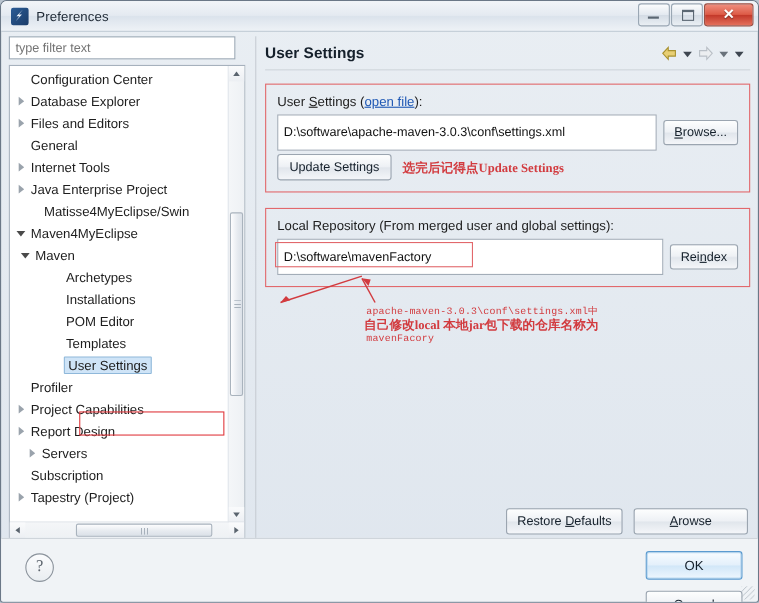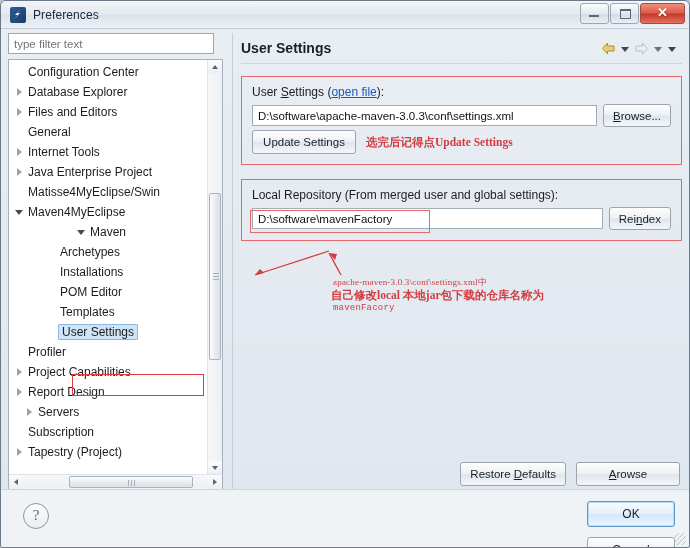--- a/index.html
+++ b/index.html
@@ -150,21 +150,21 @@
   
   .group{
     position:relative;box-sizing:border-box;
     border:1.5px solid #e2686c;margin-top:10px;padding:8px 10px 10px 10px;
   }
   .g-label{font-size:12px;color:#1d1d1d;margin-bottom:5px;}
   .g-label u{text-decoration:underline;}
   .link{color:#2059b5;text-decoration:underline;cursor:pointer;}
   .row{display:flex;align-items:center;gap:6px;}
   .txtfield{
-    box-sizing:border-box;flex:1;height:21px;border:1px solid #a3adb8;background:#fff;
+    box-sizing:border-box;flex:1;height:33px;border:1px solid #a3adb8;background:#fff;
     font-size:11.5px;color:#111;padding:2px 5px;font-family:"Liberation Sans",sans-serif;
   }
   .btn{
     box-sizing:border-box;height:23px;min-width:56px;padding:0 9px;
     border:1px solid #9ba5b0;border-radius:3px;font-size:11.5px;color:#15202b;
     background:linear-gradient(180deg,#fdfefe 0%,#eef1f5 47%,#e1e6ec 53%,#f4f6f9 100%);
     font-family:"Liberation Sans",sans-serif;cursor:pointer;white-space:nowrap;
   }
   .btn u{text-decoration:underline;}
   .row2{display:flex;align-items:center;margin-top:3px;gap:10px;}
@@ -249,29 +249,29 @@
                 <span class="lbl">General</span>
               </div>
               <div class="trow" style="padding-left: 6px;">
                 <span class="arrow collapsed"></span>
                 <span class="lbl">Internet Tools</span>
               </div>
               <div class="trow" style="padding-left: 6px;">
                 <span class="arrow collapsed"></span>
                 <span class="lbl">Java Enterprise Project</span>
               </div>
-              <div class="trow" style="padding-left: 6px;">
+              <div class="trow" style="padding-left: 18px;">
                 <span class="arrow"></span>
                 <span class="lbl">Matisse4MyEclipse/Swin</span>
               </div>
               <div class="trow" style="padding-left: 6px;">
                 <span class="arrow expanded"></span>
                 <span class="lbl">Maven4MyEclipse</span>
               </div>
-              <div class="trow" style="padding-left: 32px; margin-left: 36px;">
+              <div class="trow" style="padding-left: 10px;">
                 <span class="arrow expanded"></span>
                 <span class="lbl">Maven</span>
               </div>
               <div class="trow" style="padding-left: 38px;">
                 <span class="arrow"></span>
                 <span class="lbl">Archetypes</span>
               </div>
               <div class="trow" style="padding-left: 38px;">
                 <span class="arrow"></span>
                 <span class="lbl">Installations</span>
@@ -365,21 +365,21 @@
 
         <div class="group" style="margin-top:14px;">
           <div class="g-label">Local Repository (From merged user and global settings):</div>
           <div class="row">
             <input class="txtfield" type="text" value="D:\software\mavenFactory" style="">
             <button class="btn"><span>Rei</span><u>n</u><span>dex</span></button>
           </div>
           <div class="annot-box-field" style="left:8px;top:30px;width:180px;height:23px;"></div>
         </div>
 
-        <div class="annot annot-mono" style="left:100px;top:243px;font-family:Liberation Serif, serif;">apache-maven-3.0.3\conf\settings.xml中</div>
+        <div class="annot annot-mono" style="left:100px;top:243px;">apache-maven-3.0.3\conf\settings.xml中</div>
         <div class="annot annot-cn" style="left:98px;top:255px;">自己修改local 本地jar包下载的仓库名称为</div>
         <div class="annot annot-mono" style="left:100px;top:270px;">mavenFacory</div>
 
         <svg style="position:absolute;left:0;top:180px;width:240px;height:90px;pointer-events:none;">
           <path d="M96 38 L22 62" stroke="#d23b3f" stroke-width="1.3" fill="none"></path>
           <path d="M22 62 l9 -2 l-4 -4 z" fill="#d23b3f"></path>
           <path d="M108 62 L96 40" stroke="#d23b3f" stroke-width="1.3" fill="none"></path>
           <path d="M96 40 l6 7 l2 -6 z" fill="#d23b3f"></path>
         </svg>
 

